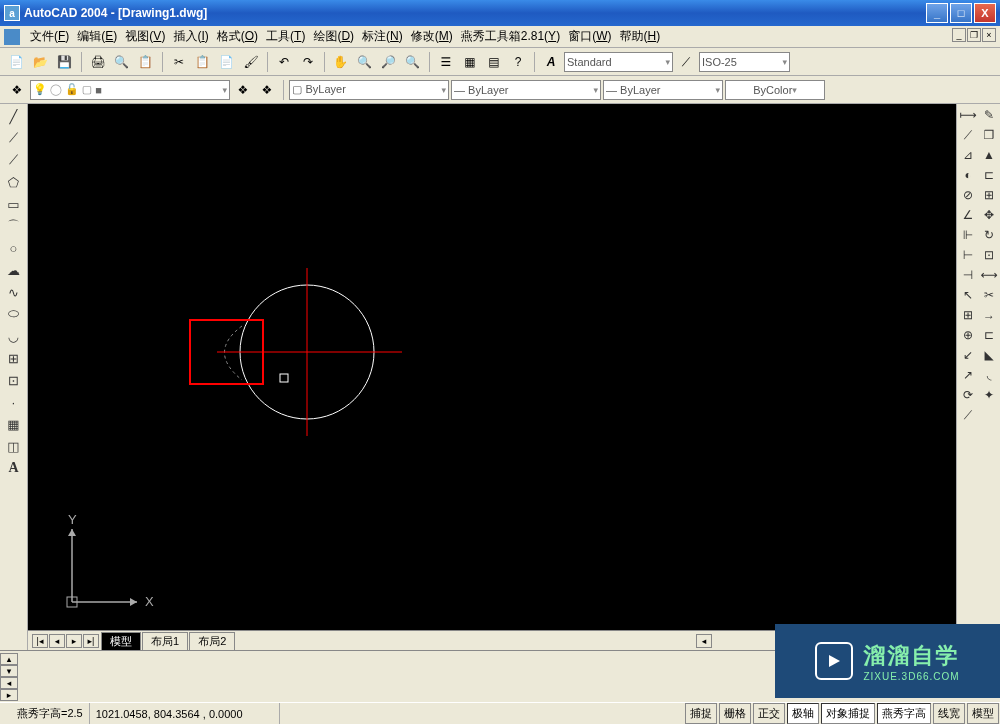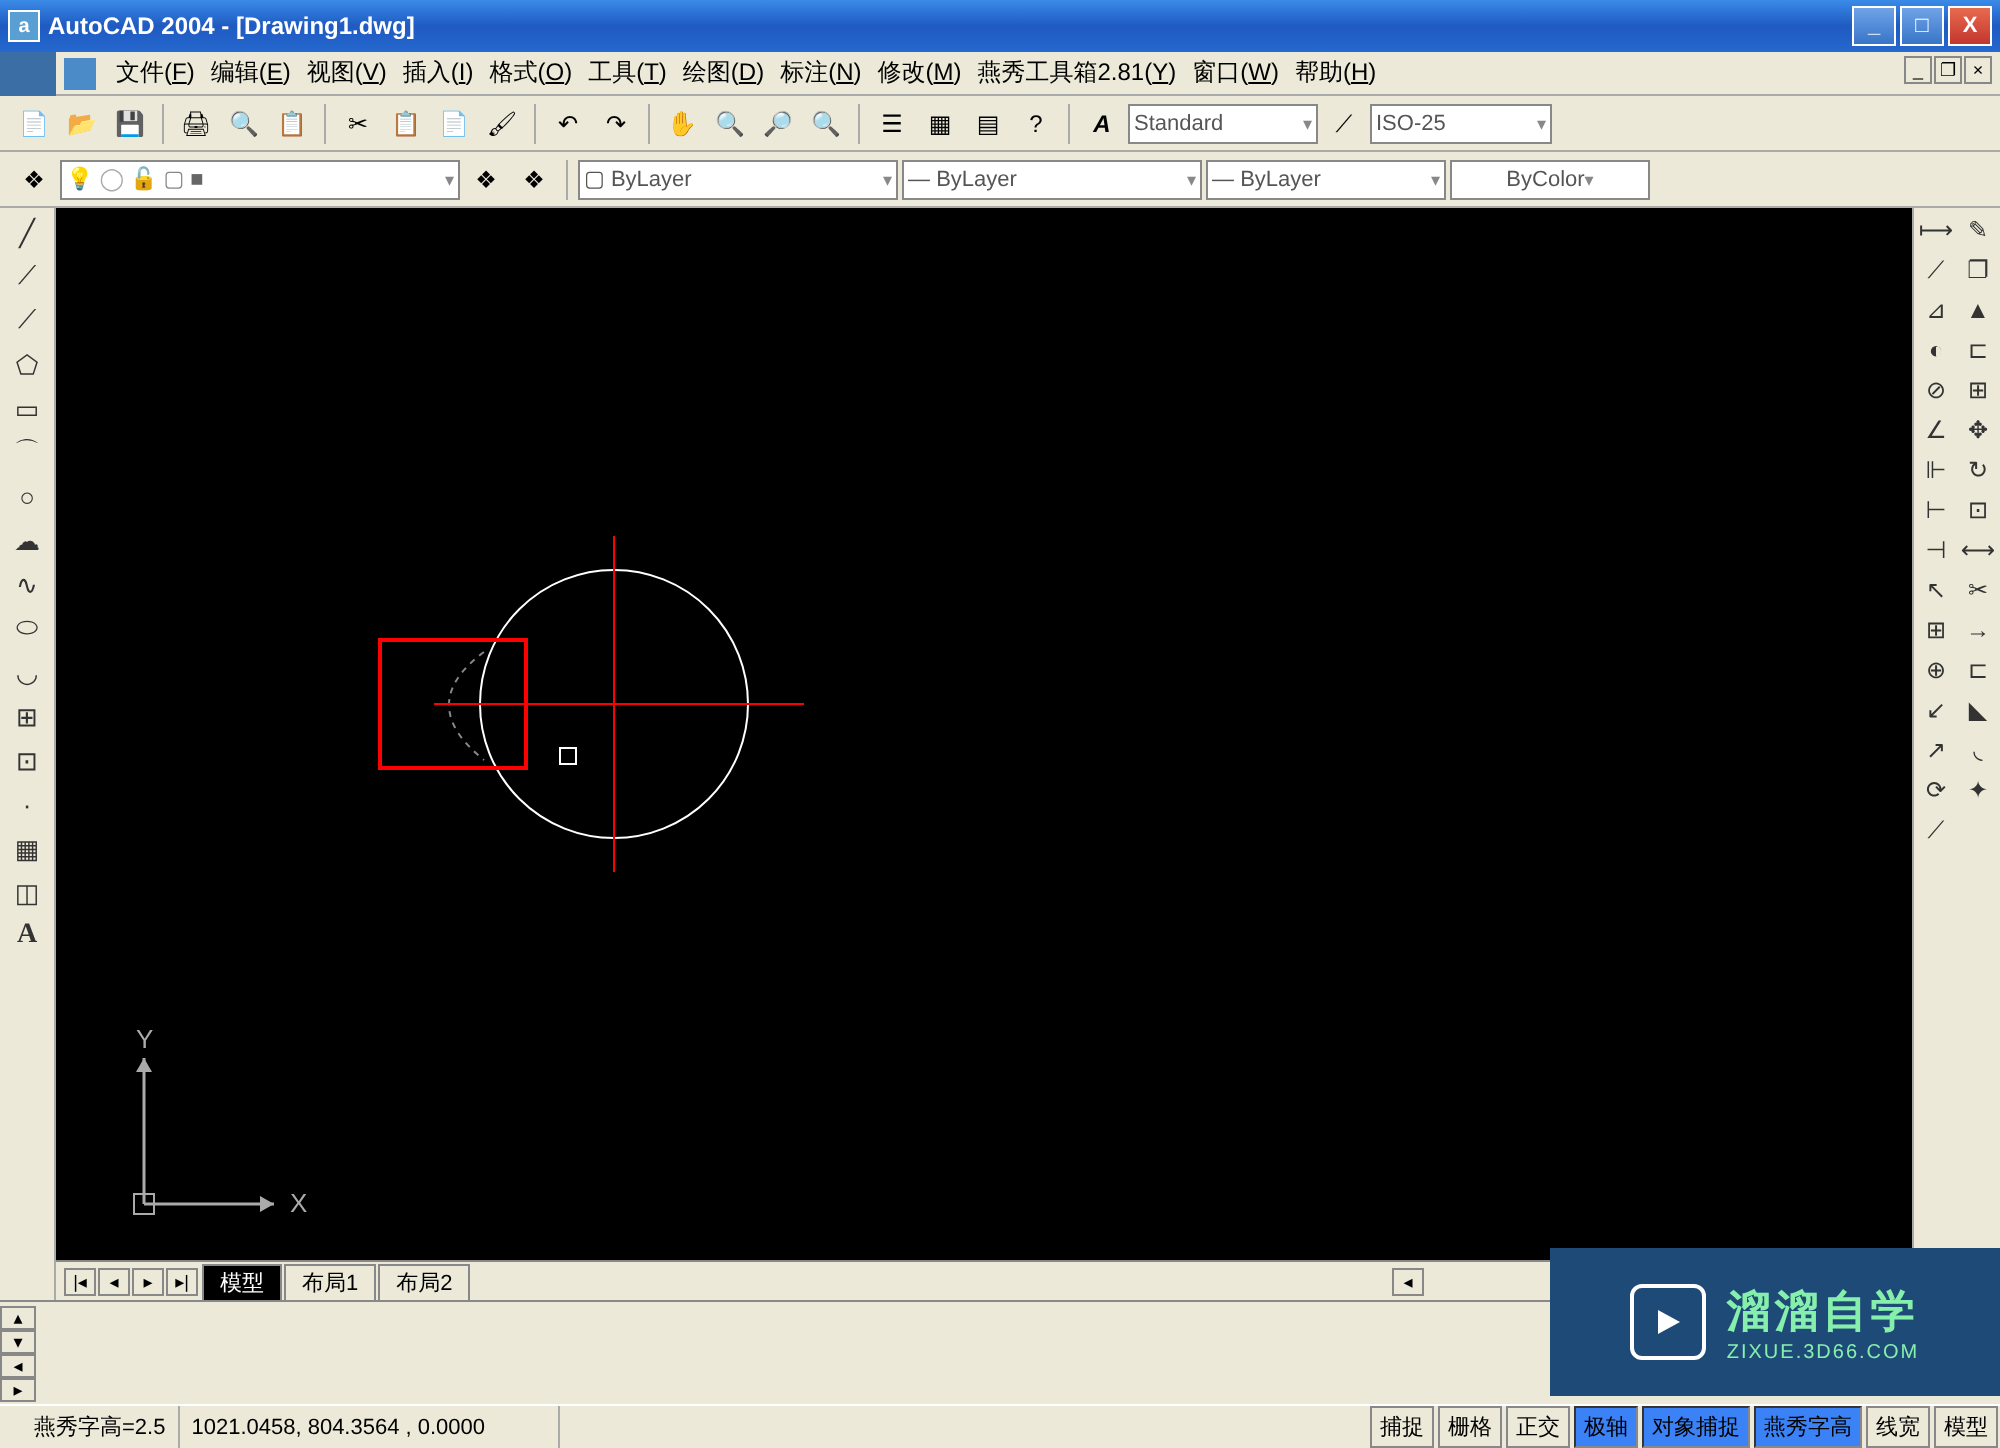--- a/index.html
+++ b/index.html
@@ -6,21 +6,21 @@
 body { width: 1000px; height: 724px; background: #3b6ea5; overflow: hidden; font-size: 12px; }
 
 .titlebar { height: 26px; background: linear-gradient(to bottom, #3a8be8 0%, #1f5ac1 50%, #2568ce 100%); display: flex; align-items: center; padding: 0 4px; color: #fff; font-weight: bold; }
 .titlebar .icon { width: 16px; height: 16px; background: #5a9fd4; border: 1px solid #fff; margin-right: 4px; display: flex; align-items: center; justify-content: center; font-size: 10px; }
 .titlebar .wincontrols { margin-left: auto; display: flex; gap: 2px; }
 .winbtn { width: 22px; height: 20px; border: 1px solid #fff; display: flex; align-items: center; justify-content: center; font-size: 11px; font-weight: bold; color: #fff; }
 .winbtn.min { background: linear-gradient(#6fa3e8, #3875c8); }
 .winbtn.max { background: linear-gradient(#6fa3e8, #3875c8); }
 .winbtn.close { background: linear-gradient(#e86a4f, #c3362e); }
 
-.menubar { height: 22px; background: #ece9d8; display: flex; align-items: center; padding: 0 4px; border-bottom: 1px solid #aaa; position: relative; margin-left: 28px; }
+.menubar { height: 22px; background: #ece9d8; display: flex; align-items: center; padding: 0 4px; border-bottom: 1px solid #aaa; position: relative; }
 .menubar .appicon { width: 16px; height: 16px; background: #4a8bc8; margin-right: 6px; }
 .menubar .menuitem { padding: 2px 4px; cursor: default; }
 .menubar .menuitem u { text-decoration: underline; }
 .menubar .mdi-controls { position: absolute; right: 4px; top: 2px; display: flex; gap: 1px; }
 .mdi-btn { width: 14px; height: 14px; border: 1px solid #888; background: #ece9d8; font-size: 9px; text-align: center; line-height: 12px; }
 
 .toolbar1, .toolbar2 { height: 28px; background: #ece9d8; display: flex; align-items: center; padding: 2px 6px; gap: 2px; border-bottom: 1px solid #aaa; }
 .tbtn { width: 22px; height: 22px; border: 1px solid transparent; display: flex; align-items: center; justify-content: center; }
 .sep { width: 1px; height: 20px; background: #aaa; margin: 0 3px; }
 .tb-select { height: 20px; border: 1px solid #888; background: #fff; padding: 0 2px; font-size: 11px; color: #555; display: flex; align-items: center; justify-content: space-between; }
@@ -44,21 +44,21 @@
 .tabstrip .scroll { margin-left: auto; display: flex; gap: 1px; }
 
 .cmdarea { height: 52px; background: #ece9d8; border-top: 1px solid #888; display: flex; }
 .cmdtext { flex: 1; background: #fff; border: 1px solid #888; margin: 2px; padding: 2px 4px; font-size: 12px; font-family: "SimSun", monospace; line-height: 15px; overflow: hidden; white-space: pre; }
 .cmdscroll { width: 18px; background: #ece9d8; display: flex; flex-direction: column; justify-content: space-between; margin: 2px 2px 2px 0; }
 .cmdscroll .sbtn { height: 16px; border: 1px solid #888; background: #ece9d8; font-size: 9px; text-align: center; }
 
 .statusbar { height: 22px; background: #ece9d8; display: flex; align-items: center; border-top: 1px solid #fff; font-size: 11px; padding-left: 11px; }
 .statusbar .cell { padding: 0 6px; border-right: 1px solid #aaa; height: 100%; display: flex; align-items: center; }
 .statusbar .togglebtn { padding: 2px 4px; margin: 1px; border: 1px solid #888; background: #ece9d8; font-size: 11px; }
-.statusbar .togglebtn.on { background: #3b82f6; border: 1px inset #888; }
+.statusbar .togglebtn.on { background: #ffffff; border: 1px inset #888; }
 
 .watermark { position: absolute; right: 0; top: 624px; width: 225px; height: 74px; background: #1e4a78; color: #86efac; display: flex; align-items: center; justify-content: center; z-index: 100; }
 .watermark .play { width: 38px; height: 38px; border: 2px solid #fff; border-radius: 6px; display: flex; align-items: center; justify-content: center; margin-right: 10px; }
 .watermark .txt .big { font-size: 22px; font-weight: bold; letter-spacing: 2px; }
 .watermark .txt .small { font-size: 10px; letter-spacing: 1px; }
 </style>
 </head>
 <body>
 
 <div class="titlebar">
@@ -117,21 +117,21 @@
   <div class="tbtn">🔍</div>
   <div class="sep"></div>
   <div class="tbtn">☰</div>
   <div class="tbtn">▦</div>
   <div class="tbtn">▤</div>
   <div class="tbtn">?</div>
   <div class="sep"></div>
   <div class="tbtn">
       <b><i>A</i></b>
     </div>
-  <div class="tb-select" style="width:95px;">
+  <div class="tb-select" style="width:109px;">
       <span>Standard</span>
       <span class="chev">▾</span>
     </div>
   <div class="tbtn">⟋</div>
   <div class="tb-select" style="width:91px;">
       <span>ISO-25</span>
       <span class="chev">▾</span>
     </div>
 </div>
 

